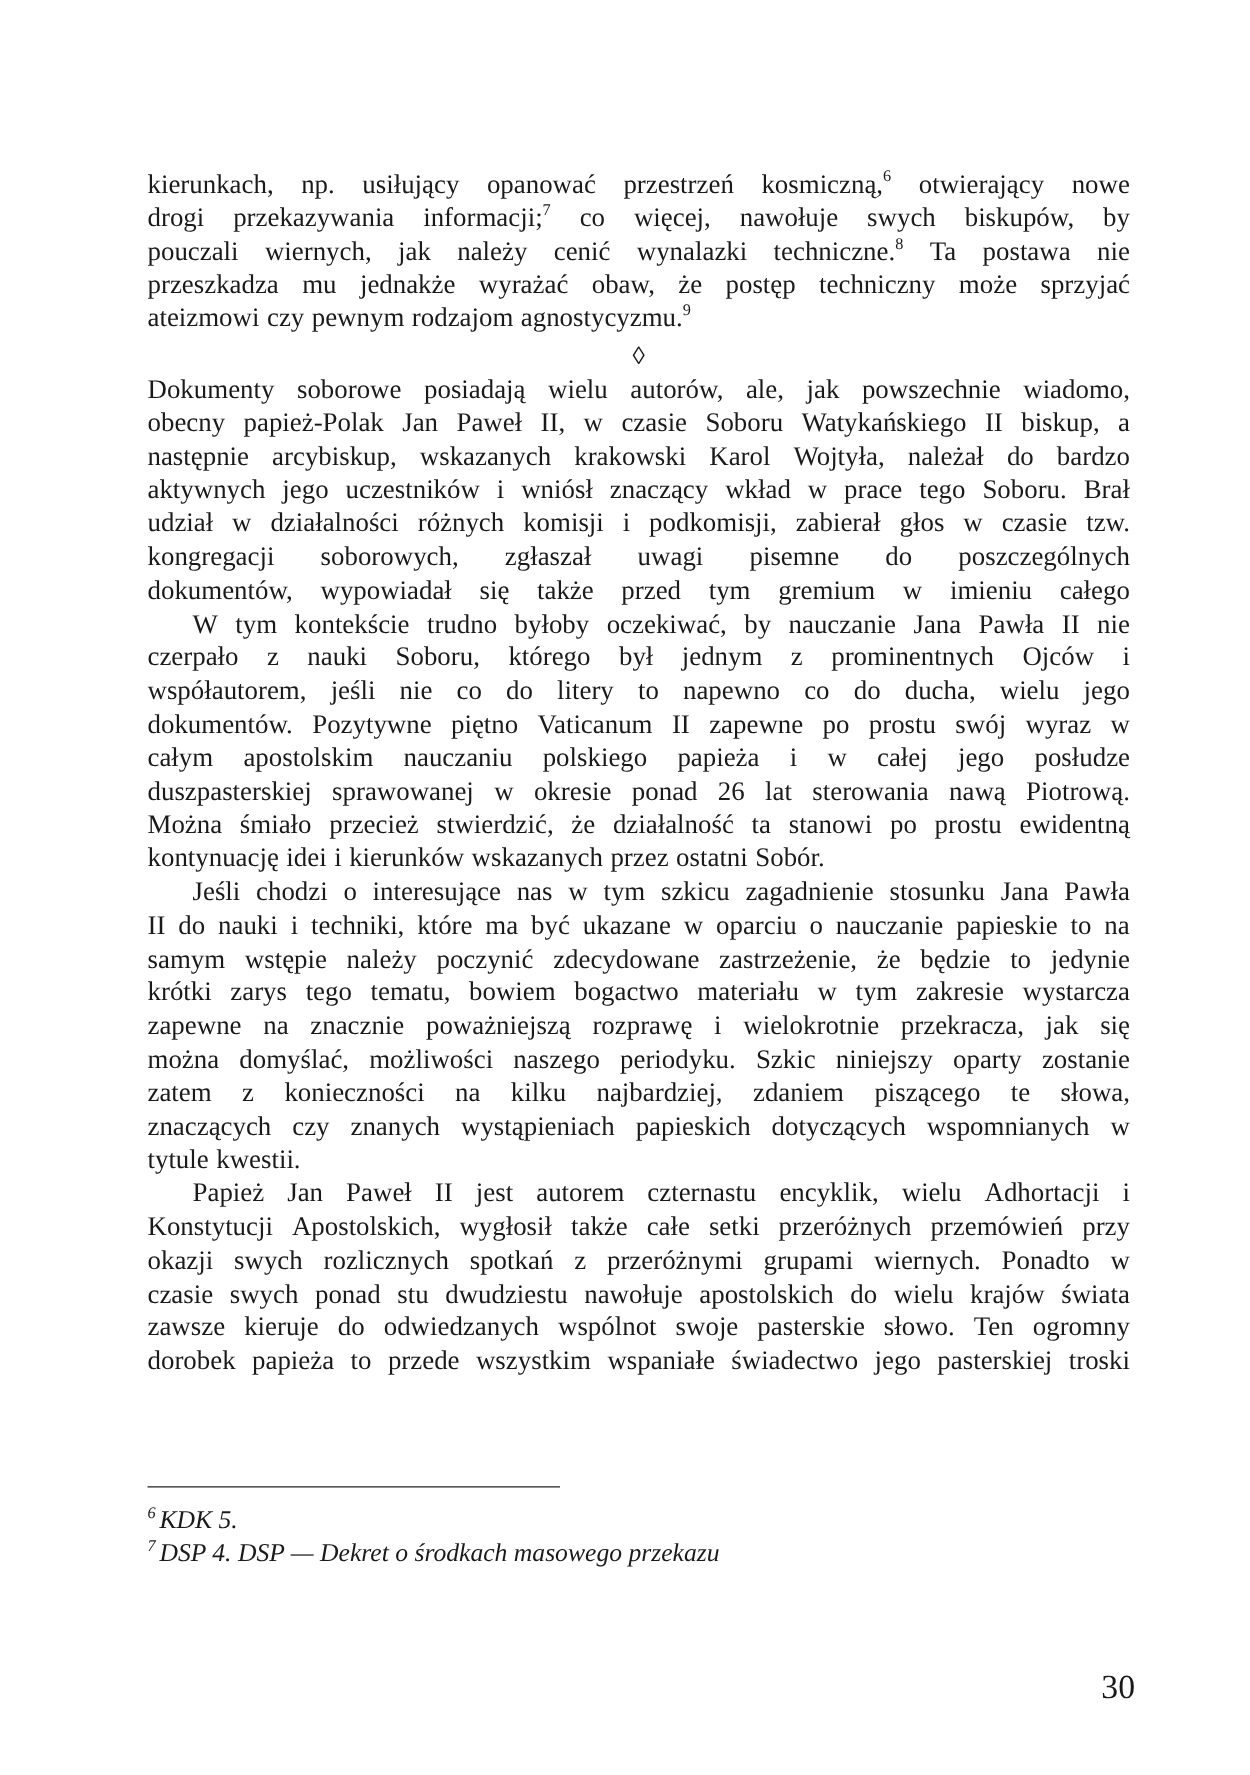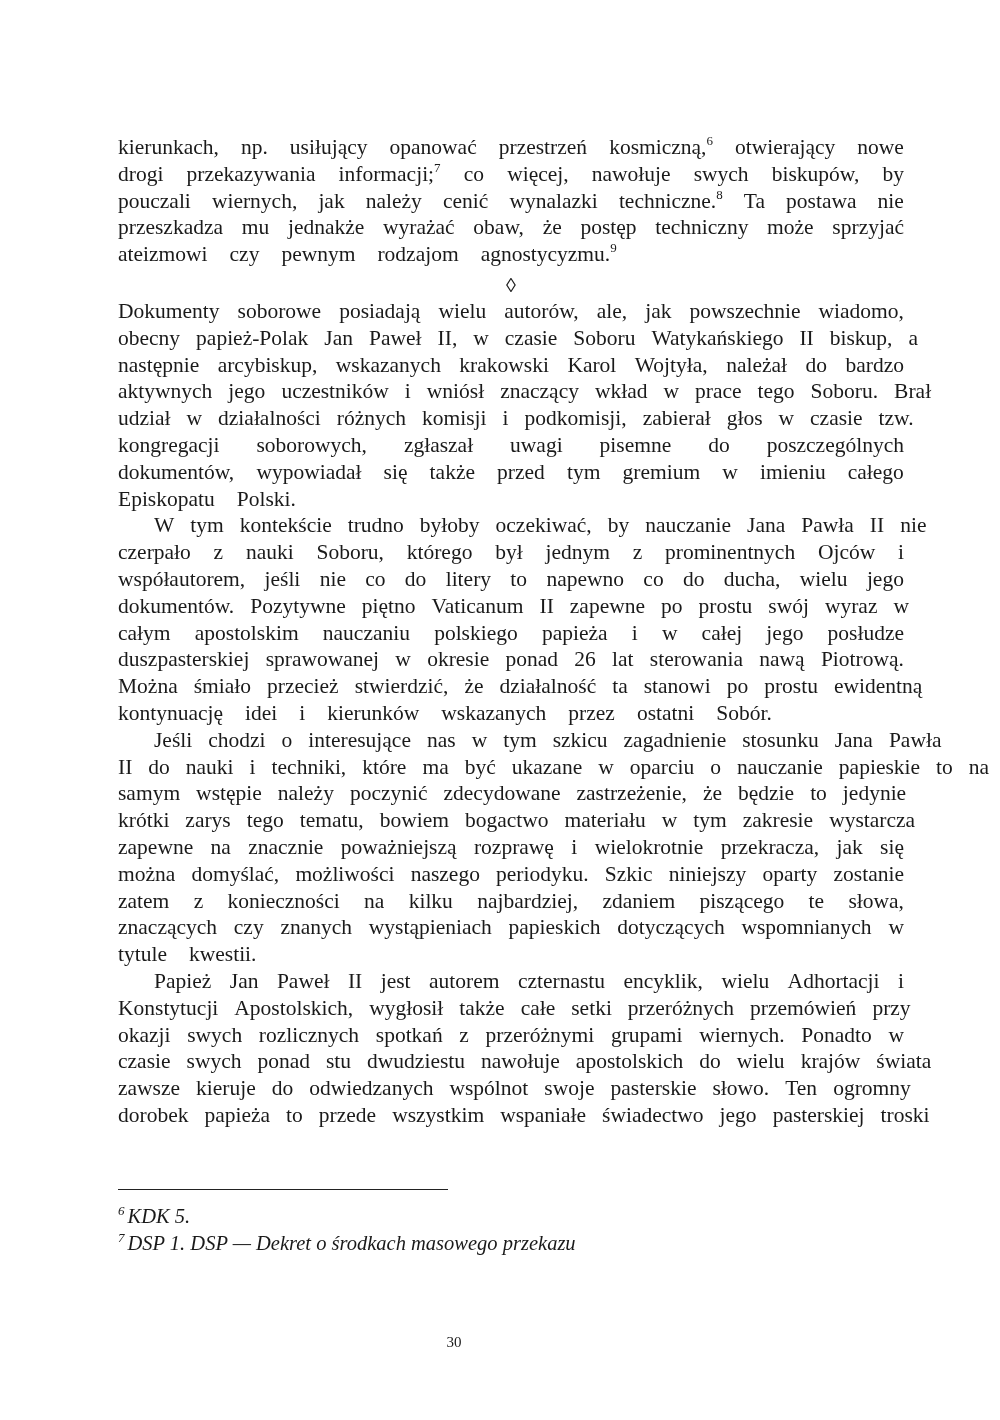--- a/index.html
+++ b/index.html
@@ -1,30 +1,30 @@
 <!DOCTYPE html>
 <html><head>
 <meta charset="utf-8">
 <style>
   html, body { margin: 0; padding: 0; background: #ffffff; }
   body { width: 1000px; height: 1420px; position: relative; overflow: hidden;
          font-family: "Liberation Serif", "DejaVu Serif", serif; color: #1a1a1a; }
   .page { position: absolute; left: 118px; top: 134px; width: 786px; }
   
-  .jline { display: flex; justify-content: space-between; font-size: 21.5px; line-height: 26.8px; height: 26.8px; white-space: pre; gap: 16px; }
+  .jline { display: flex; justify-content: space-between; font-size: 21.5px; line-height: 26.8px; height: 26.8px; white-space: pre; }
   .jline.last { justify-content: flex-start; }
   .jline.last > span { margin-right: 6px; }
   .jline.indent { padding-left: 36px; }
   sup { font-size: 13px; line-height: 0; vertical-align: 9px; }
   .separator { text-align: center; font-size: 20px; height: 30px; line-height: 34px; }
   .rule { position: absolute; left: 118px; top: 1189px; width: 330px; height: 0; border-top: 1.6px solid #222; }
   .footnotes { position: absolute; left: 118px; top: 1203px; width: 700px; font-style: italic; }
   .fn { font-size: 20.5px; line-height: 26.5px; height: 26.5px; white-space: nowrap; }
   .fn sup { font-size: 13px; vertical-align: 8px; margin-right: 3px; }
-  .page-number { position: absolute; left: 0; width: 908px; top: 1334px; text-align: center; font-size: 15px; }
+  .page-number { position: absolute; left: 0; width: 908px; top: 1334px; text-align: right; font-size: 27px; }
 </style>
 </head>
 <body>
 
 <div class="page">
   <div id="intro">
       <div class="jline"><span>kierunkach,</span><span>np.</span><span>usiłujący</span><span>opanować</span><span>przestrzeń</span><span>kosmiczną,<sup>6</sup></span><span>otwierający</span><span>nowe</span></div>
       <div class="jline"><span>drogi</span><span>przekazywania</span><span>informacji;<sup>7</sup></span><span>co</span><span>więcej,</span><span>nawołuje</span><span>swych</span><span>biskupów,</span><span>by</span></div>
       <div class="jline"><span>pouczali</span><span>wiernych,</span><span>jak</span><span>należy</span><span>cenić</span><span>wynalazki</span><span>techniczne.<sup>8</sup></span><span>Ta</span><span>postawa</span><span>nie</span></div>
       <div class="jline"><span>przeszkadza</span><span>mu</span><span>jednakże</span><span>wyrażać</span><span>obaw,</span><span>że</span><span>postęp</span><span>techniczny</span><span>może</span><span>sprzyjać</span></div>
@@ -33,21 +33,20 @@
   <div class="separator">◊</div>
   <div id="body">
       <div>
         <div class="jline"><span>Dokumenty</span><span>soborowe</span><span>posiadają</span><span>wielu</span><span>autorów,</span><span>ale,</span><span>jak</span><span>powszechnie</span><span>wiadomo,</span></div>
         <div class="jline"><span>obecny</span><span>papież-Polak</span><span>Jan</span><span>Paweł</span><span>II,</span><span>w</span><span>czasie</span><span>Soboru</span><span>Watykańskiego</span><span>II</span><span>biskup,</span><span>a</span></div>
         <div class="jline"><span>następnie</span><span>arcybiskup,</span><span>wskazanych</span><span>krakowski</span><span>Karol</span><span>Wojtyła,</span><span>należał</span><span>do</span><span>bardzo</span></div>
         <div class="jline"><span>aktywnych</span><span>jego</span><span>uczestników</span><span>i</span><span>wniósł</span><span>znaczący</span><span>wkład</span><span>w</span><span>prace</span><span>tego</span><span>Soboru.</span><span>Brał</span></div>
         <div class="jline"><span>udział</span><span>w</span><span>działalności</span><span>różnych</span><span>komisji</span><span>i</span><span>podkomisji,</span><span>zabierał</span><span>głos</span><span>w</span><span>czasie</span><span>tzw.</span></div>
         <div class="jline"><span>kongregacji</span><span>soborowych,</span><span>zgłaszał</span><span>uwagi</span><span>pisemne</span><span>do</span><span>poszczególnych</span></div>
         <div class="jline"><span>dokumentów,</span><span>wypowiadał</span><span>się</span><span>także</span><span>przed</span><span>tym</span><span>gremium</span><span>w</span><span>imieniu</span><span>całego</span></div>
-        <div class="jline last"><span>Episkopatu</span><span>Polski.</span></div>
       </div>
       <div>
         <div class="jline indent"><span>W</span><span>tym</span><span>kontekście</span><span>trudno</span><span>byłoby</span><span>oczekiwać,</span><span>by</span><span>nauczanie</span><span>Jana</span><span>Pawła</span><span>II</span><span>nie</span></div>
         <div class="jline"><span>czerpało</span><span>z</span><span>nauki</span><span>Soboru,</span><span>którego</span><span>był</span><span>jednym</span><span>z</span><span>prominentnych</span><span>Ojców</span><span>i</span></div>
         <div class="jline"><span>współautorem,</span><span>jeśli</span><span>nie</span><span>co</span><span>do</span><span>litery</span><span>to</span><span>napewno</span><span>co</span><span>do</span><span>ducha,</span><span>wielu</span><span>jego</span></div>
         <div class="jline"><span>dokumentów.</span><span>Pozytywne</span><span>piętno</span><span>Vaticanum</span><span>II</span><span>zapewne</span><span>po</span><span>prostu</span><span>swój</span><span>wyraz</span><span>w</span></div>
         <div class="jline"><span>całym</span><span>apostolskim</span><span>nauczaniu</span><span>polskiego</span><span>papieża</span><span>i</span><span>w</span><span>całej</span><span>jego</span><span>posłudze</span></div>
         <div class="jline"><span>duszpasterskiej</span><span>sprawowanej</span><span>w</span><span>okresie</span><span>ponad</span><span>26</span><span>lat</span><span>sterowania</span><span>nawą</span><span>Piotrową.</span></div>
         <div class="jline"><span>Można</span><span>śmiało</span><span>przecież</span><span>stwierdzić,</span><span>że</span><span>działalność</span><span>ta</span><span>stanowi</span><span>po</span><span>prostu</span><span>ewidentną</span></div>
         <div class="jline last"><span>kontynuację</span><span>idei</span><span>i</span><span>kierunków</span><span>wskazanych</span><span>przez</span><span>ostatni</span><span>Sobór.</span></div>
@@ -70,16 +69,16 @@
         <div class="jline"><span>czasie</span><span>swych</span><span>ponad</span><span>stu</span><span>dwudziestu</span><span>nawołuje</span><span>apostolskich</span><span>do</span><span>wielu</span><span>krajów</span><span>świata</span></div>
         <div class="jline"><span>zawsze</span><span>kieruje</span><span>do</span><span>odwiedzanych</span><span>wspólnot</span><span>swoje</span><span>pasterskie</span><span>słowo.</span><span>Ten</span><span>ogromny</span></div>
         <div class="jline"><span>dorobek</span><span>papieża</span><span>to</span><span>przede</span><span>wszystkim</span><span>wspaniałe</span><span>świadectwo</span><span>jego</span><span>pasterskiej</span><span>troski</span></div>
       </div>
     </div>
 </div>
 
 <div class="rule"></div>
 <div class="footnotes" id="footnotes">
     <div class="fn"><sup>6</sup><span>KDK 5.</span></div>
-    <div class="fn"><sup>7</sup><span>DSP 1. DSP — Dekret o środkach masowego przekazu</span></div>
+    <div class="fn"><sup>7</sup><span>DSP 4. DSP — Dekret o środkach masowego przekazu</span></div>
   </div>
 
 <div class="page-number">30</div>
 
 </body></html>

